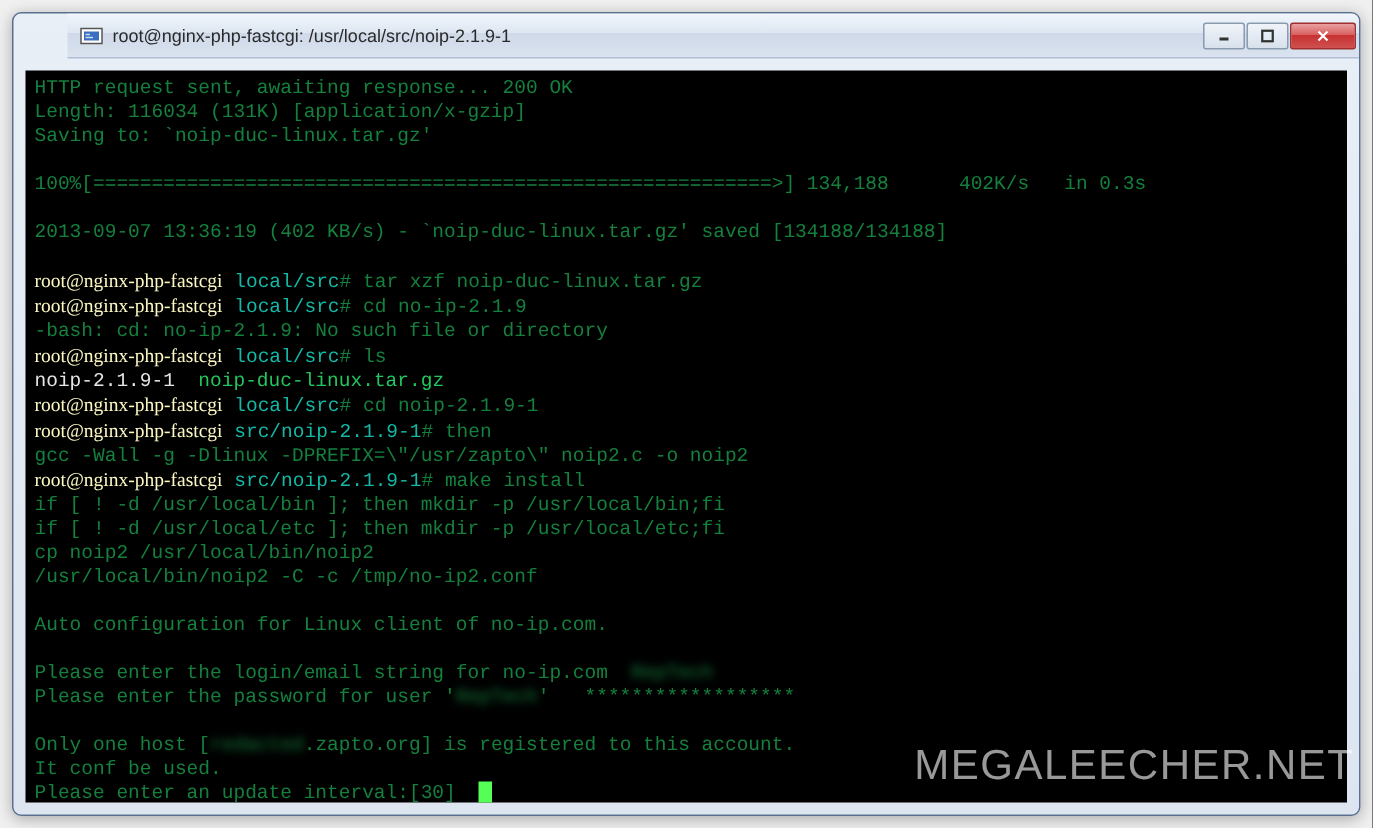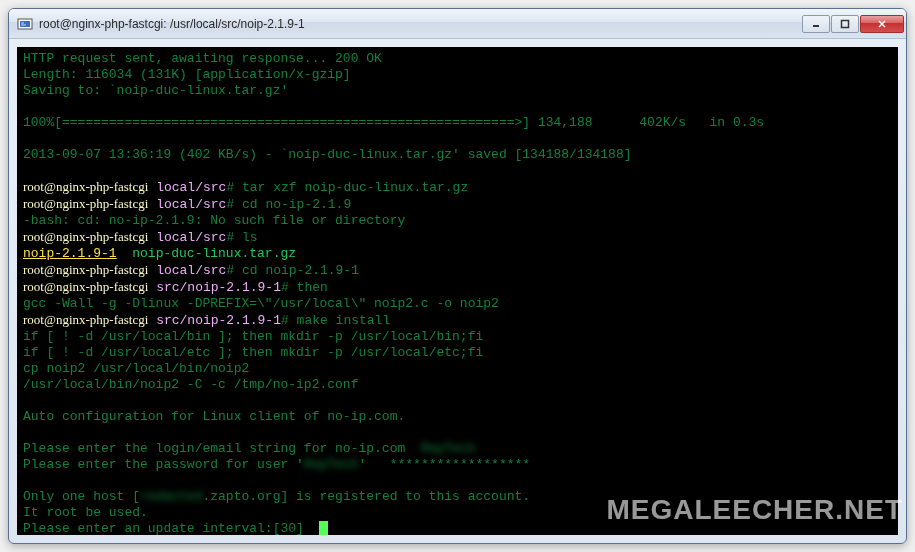--- a/index.html
+++ b/index.html
@@ -15,20 +15,21 @@
       position: absolute;
       left: 8px;
       top: 8px;
       width: 899px;
       height: 536px;
       background: linear-gradient(to bottom, #e8eff7 0%, #dce5f0 100%);
       border: 1px solid #5a7090;
       border-radius: 6px;
       box-shadow: 0 2px 10px rgba(0,0,0,0.3);
       overflow: hidden;
+      padding-left: 36px;
     }
     .titlebar {
       height: 30px;
       background: linear-gradient(to bottom, #f2f6fb 0%, #dde6f2 45%, #cfd9e8 46%, #dae3ef 100%);
       display: flex;
       align-items: center;
       padding: 0 2px 0 8px;
       border-bottom: 1px solid #b0c0d6;
     }
     .title-icon {
@@ -79,43 +80,43 @@
       background: #000;
       color: #cfcfcf;
       font-family: "Courier New", monospace;
       font-size: 13px;
       line-height: 16px;
       padding: 4px 6px;
       overflow: hidden;
       white-space: pre;
     }
     .g { color: #fef9c3; font-family: Liberation Serif, serif; }
-    .b { color: #f0abfc; margin-top: 48px; }
-    .db { color: #fde047; text-decoration: underline; }
+    .b { color: #14b8a6; margin-top: 48px; }
+    .db { color: #e5e5e5; }
     .dr { color: #22c55e; }
     .w { color: #15803d; }
     .blur {
       filter: blur(3px);
       -webkit-filter: blur(3px);
       display: inline-block;
     }
     .cursor {
       display: inline-block;
       width: 9px;
       height: 15px;
       background: #55ff55;
       vertical-align: text-bottom;
     }
     .watermark {
       position: absolute;
       right: 12px;
       bottom: 26px;
       font-family: Arial, Helvetica, sans-serif;
       font-size: 28px;
-      font-weight: 700;
+      font-weight: 400;
       letter-spacing: 1px;
       color: rgba(255,255,255,0.6);
       pointer-events: none;
     }
   </style>
 </head>
 <body>
 
 <div class="window">
   <div class="titlebar">
@@ -156,30 +157,30 @@
 
 <span class="w">2013-09-07 13:36:19 (402 KB/s) - `noip-duc-linux.tar.gz' saved [134188/134188]</span>
 
 <span class="g">root@nginx-php-fastcgi</span> <span class="b">local/src</span><span class="w"># </span><span class="w">tar xzf noip-duc-linux.tar.gz</span>
 <span class="g">root@nginx-php-fastcgi</span> <span class="b">local/src</span><span class="w"># </span><span class="w">cd no-ip-2.1.9</span>
 <span class="w">-bash: cd: no-ip-2.1.9: No such file or directory</span>
 <span class="g">root@nginx-php-fastcgi</span> <span class="b">local/src</span><span class="w"># </span><span class="w">ls</span>
 <span class="db">noip-2.1.9-1</span>  <span class="dr">noip-duc-linux.tar.gz</span>
 <span class="g">root@nginx-php-fastcgi</span> <span class="b">local/src</span><span class="w"># </span><span class="w">cd noip-2.1.9-1</span>
 <span class="g">root@nginx-php-fastcgi</span> <span class="b">src/noip-2.1.9-1</span><span class="w"># </span><span class="w">then</span>
-<span class="w">gcc -Wall -g -Dlinux -DPREFIX=\"/usr/local\" noip2.c -o noip2</span>
+<span class="w">gcc -Wall -g -Dlinux -DPREFIX=\"/usr/zapto\" noip2.c -o noip2</span>
 <span class="g">root@nginx-php-fastcgi</span> <span class="b">src/noip-2.1.9-1</span><span class="w"># </span><span class="w">make install</span>
 <span class="w">if [ ! -d /usr/local/bin ]; then mkdir -p /usr/local/bin;fi</span>
 <span class="w">if [ ! -d /usr/local/etc ]; then mkdir -p /usr/local/etc;fi</span>
 <span class="w">cp noip2 /usr/local/bin/noip2</span>
 <span class="w">/usr/local/bin/noip2 -C -c /tmp/no-ip2.conf</span>
 
 <span class="w">Auto configuration for Linux client of no-ip.com.</span>
 
 <span class="w">Please enter the login/email string for no-ip.com  </span><span class="w blur">RepTech</span>
 <span class="w">Please enter the password for user '</span><span class="w blur">RepTech</span><span class="w">'   ******************</span>
 
 <span class="w">Only one host [</span><span class="w blur">redacted</span><span class="w">.zapto.org] is registered to this account.</span>
-<span class="w">It root be used.</span>
+<span class="w">It conf be used.</span>
 <span class="w">Please enter an update interval:[30]  </span><span class="cursor"></span></div>
 </div>
 
 <div class="watermark">MEGALEECHER.NET</div>
 
 </body></html>

